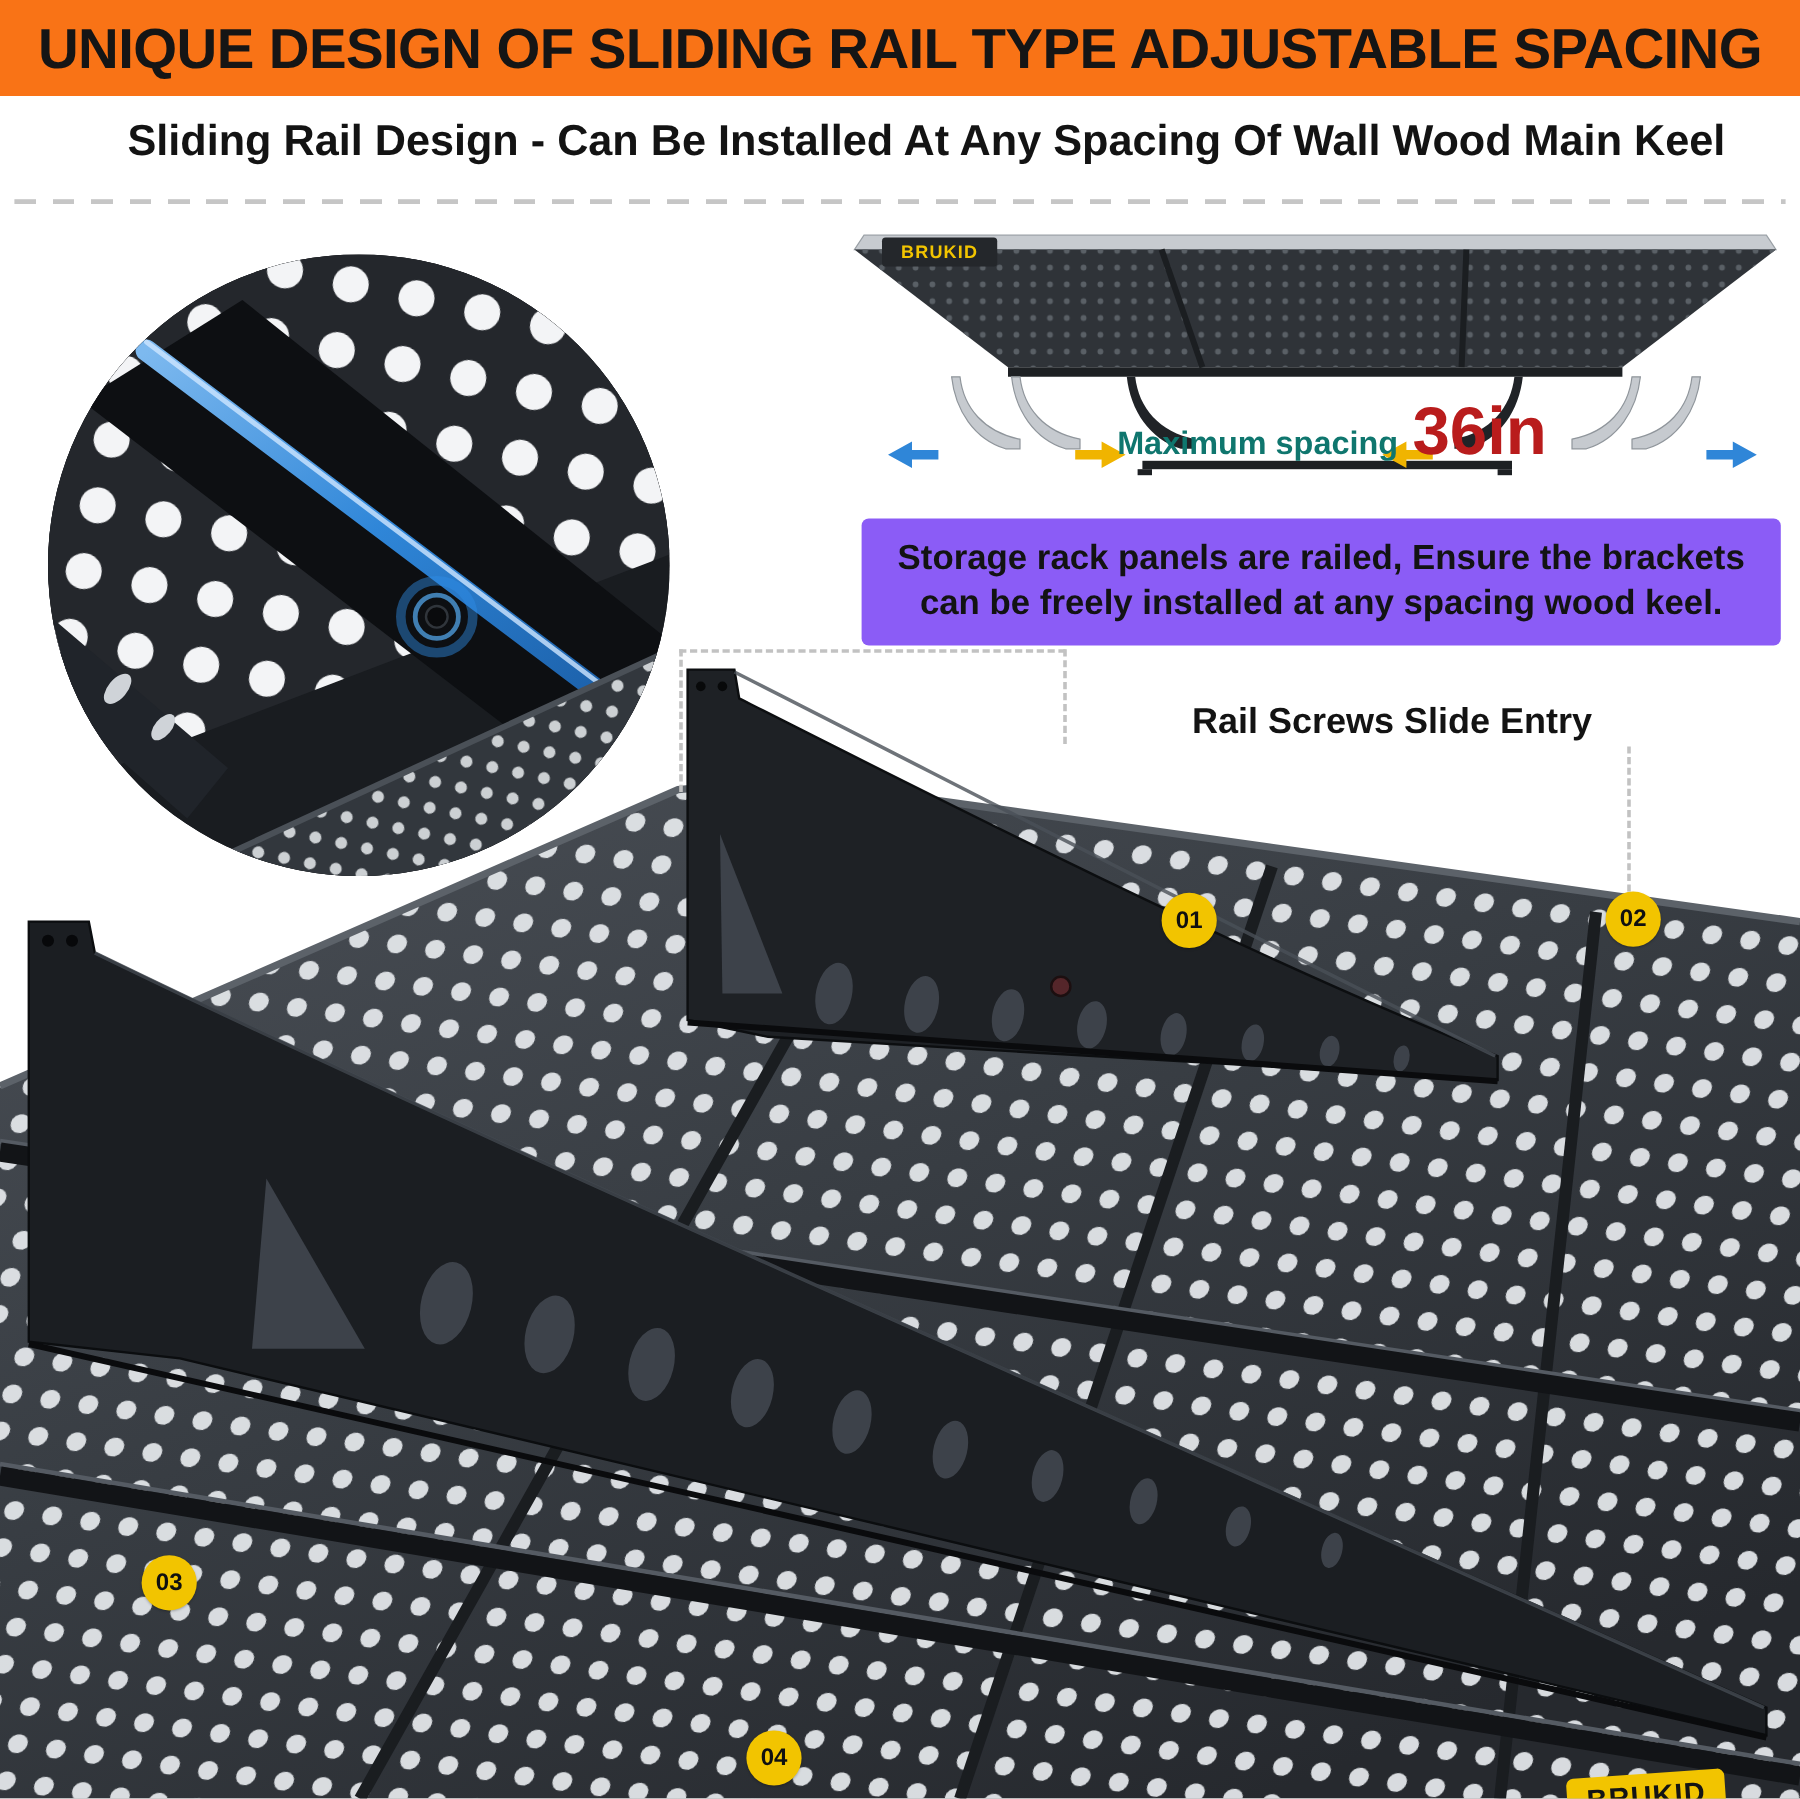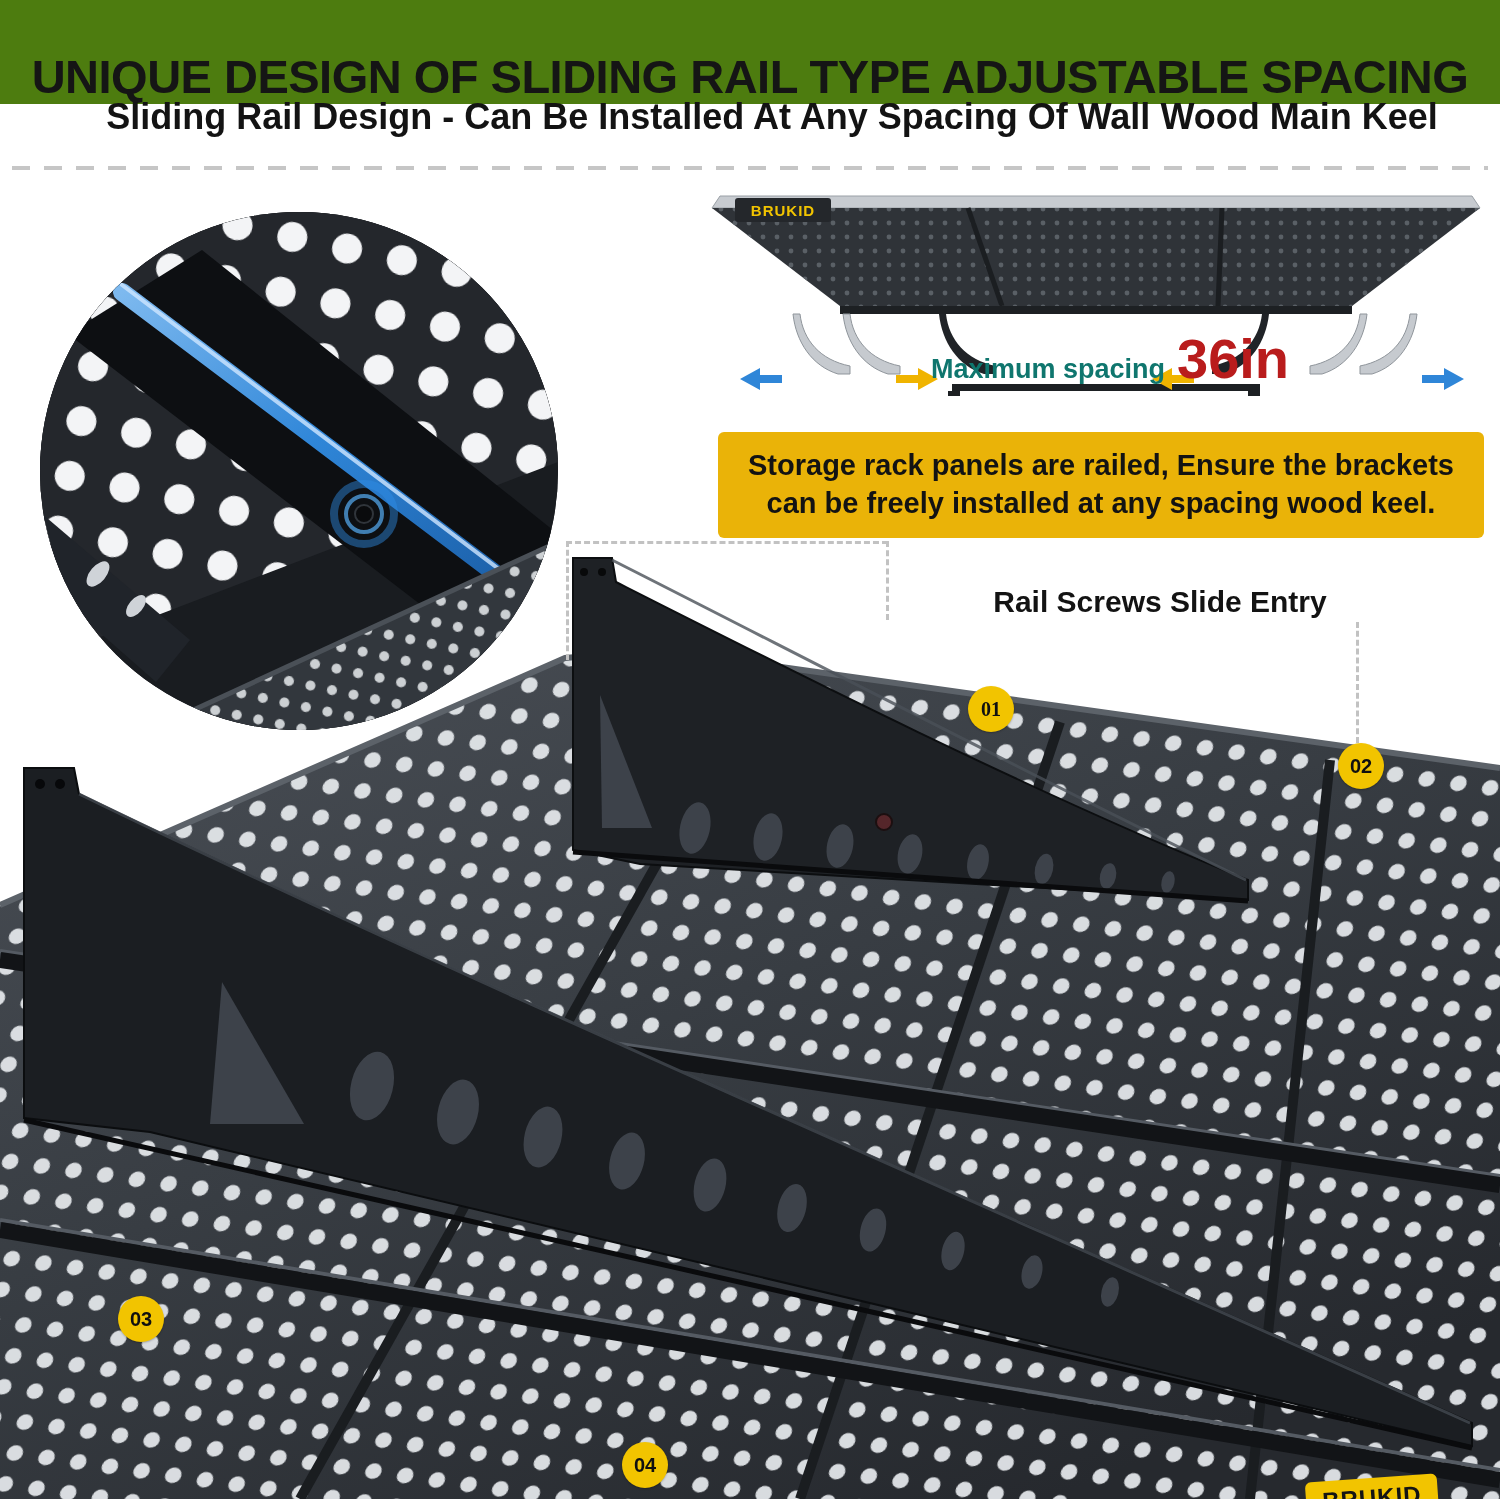--- a/index.html
+++ b/index.html
@@ -2,22 +2,22 @@
 <html><head>
 <meta charset="utf-8">
 <style>
   html,body{margin:0;padding:0;background:#ffffff;}
   .page{
     position:relative;width:1500px;height:1499px;overflow:hidden;background:#ffffff;
     font-family:"Liberation Sans",sans-serif;color:#141414;margin:0 auto;
   }
   
   .banner{
-    position:absolute;left:0;top:0;width:1500px;height:104px;background:#4d7c0f;
-    display:flex;align-items:flex-end;justify-content:center;
+    position:absolute;left:0;top:0;width:1500px;height:80px;background:#f97316;
+    display:flex;align-items:center;justify-content:center;
   }
   .banner-title{font-size:47px;font-weight:800;letter-spacing:-0.5px;color:#151515;white-space:nowrap;}
   .subtitle{
     position:absolute;left:0;top:96px;width:1500px;text-align:center;
     font-size:36px;font-weight:700;color:#131313;white-space:nowrap;padding-left:22px;
   }
   .dashed-sep{
     position:absolute;left:12px;top:166px;width:1476px;height:4px;
     background:repeating-linear-gradient(90deg,#c6c6c6 0 18px,transparent 18px 32px);
   }
@@ -35,21 +35,21 @@
   }
   .brand-chip span{color:#F2C400;font-size:15px;font-weight:800;letter-spacing:1px;}
   .spacing-note{
     position:absolute;left:940px;top:326px;width:340px;height:48px;
     display:flex;align-items:baseline;justify-content:center;gap:12px;white-space:nowrap;
   }
   .spacing-label{font-size:27px;font-weight:700;color:#0f766e;}
   .spacing-value{font-size:56px;font-weight:800;color:#b91c1c;}
   
   .callout{
-    position:absolute;left:718px;top:432px;width:766px;height:106px;background:#eab308;
+    position:absolute;left:718px;top:432px;width:766px;height:106px;background:#8b5cf6;
     border-radius:6px;display:flex;flex-direction:column;align-items:center;justify-content:center;
   }
   .callout div{font-size:29px;font-weight:700;line-height:1.3;color:#131313;white-space:nowrap;}
   
   .rail-label{
     position:absolute;left:980px;top:585px;width:360px;text-align:center;
     font-size:30px;font-weight:700;color:#131313;white-space:nowrap;
   }
   .dash-h{position:absolute;border-top:3px dashed #c2c2c2;height:0;}
   .dash-v{position:absolute;border-left:3px dashed #c2c2c2;width:0;}
@@ -58,21 +58,21 @@
   #dashA-v2{left:886px;top:541px;height:79px;}
   #dashB-v{left:1356px;top:622px;height:121px;}
   
   .main-render{position:absolute;left:0;top:530px;width:1500px;height:969px;}
   
   .badge{
     position:absolute;width:46px;height:46px;border-radius:50%;background:#F2C400;
     color:#101010;font-weight:800;font-size:20px;display:flex;align-items:center;justify-content:center;
     box-shadow:0 1px 2px rgba(0,0,0,0.25);
   }
-  #badge-01{left:968px;top:686px;font-family:Liberation Serif, serif;}
+  #badge-01{left:968px;top:744px;}
   #badge-02{left:1338px;top:743px;}
   #badge-03{left:118px;top:1296px;}
   #badge-04{left:622px;top:1442px;}
   
   .footer-logo{
     position:absolute;left:1306px;top:1478px;width:132px;height:40px;background:#F2C400;
     border-radius:6px;transform:rotate(-4deg);display:flex;align-items:center;justify-content:center;
     font-size:24px;font-weight:800;color:#141414;letter-spacing:1px;
   }
 </style>

